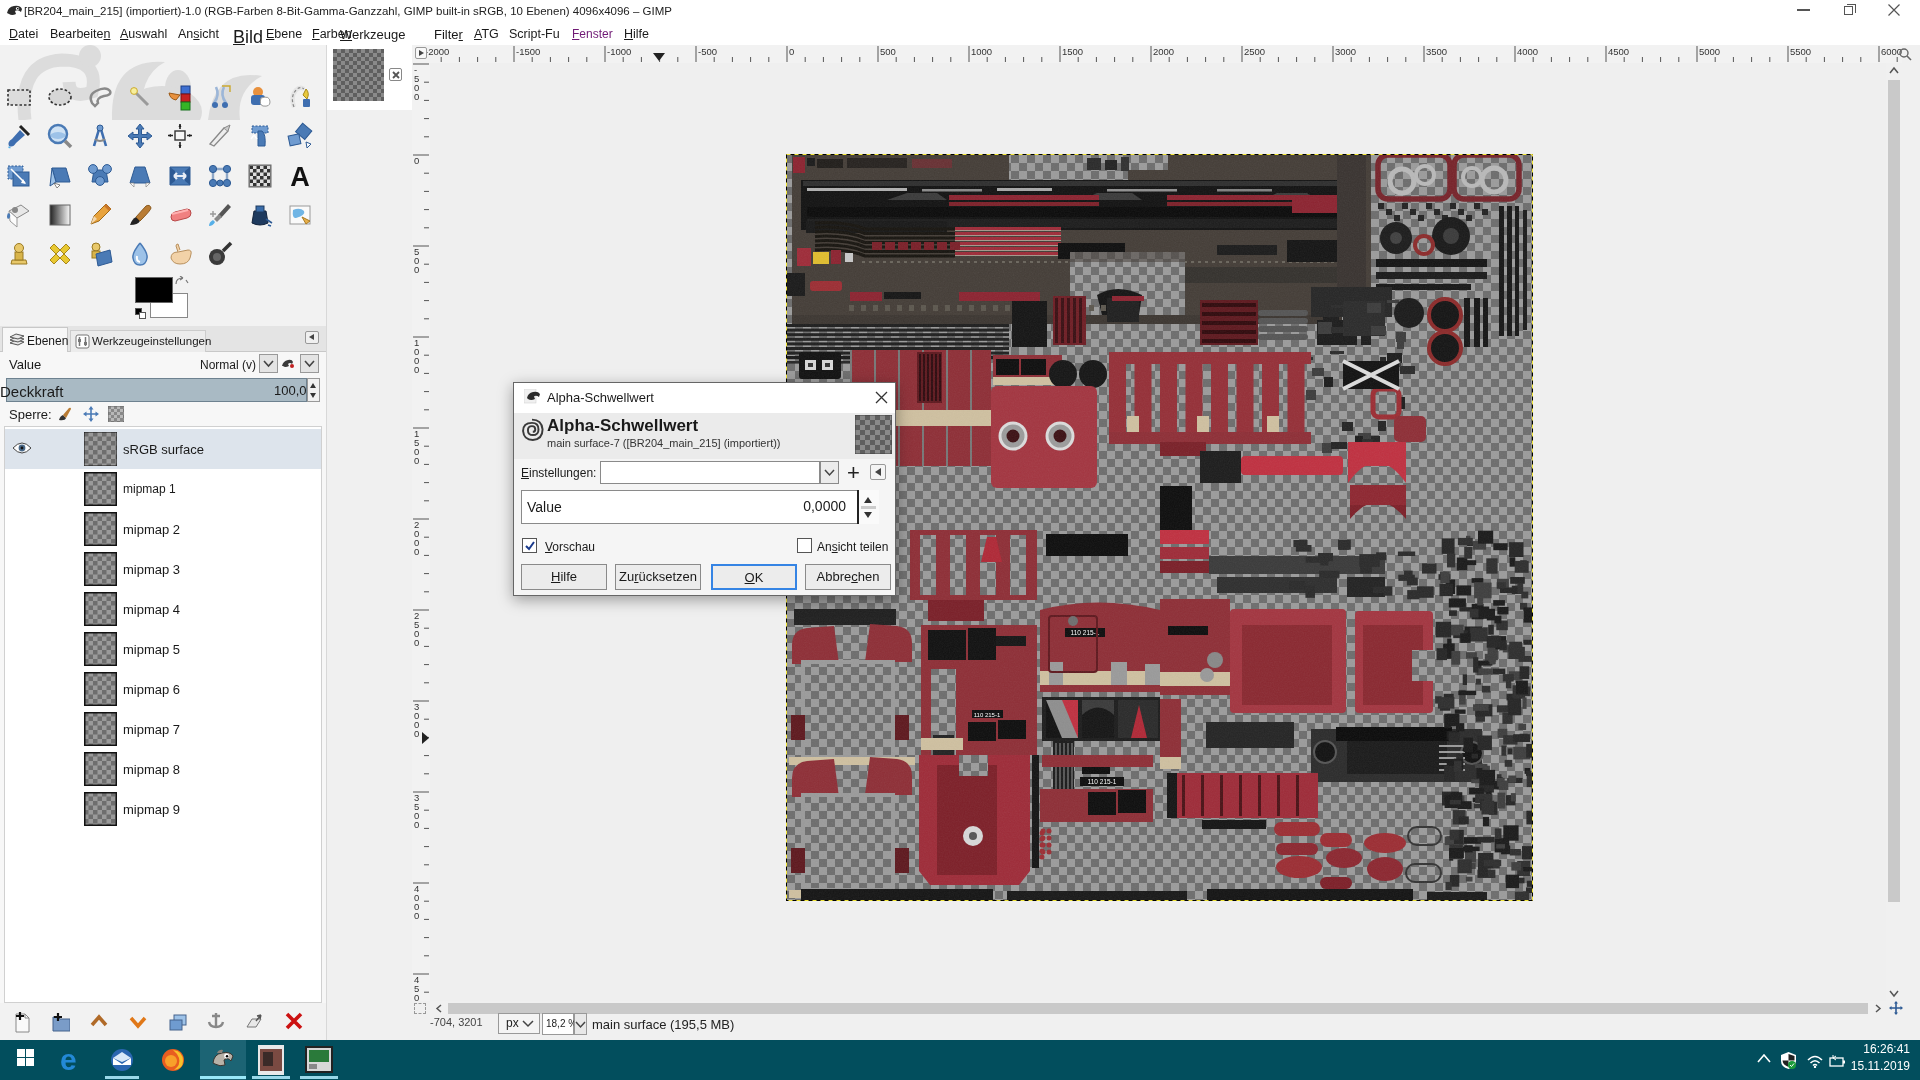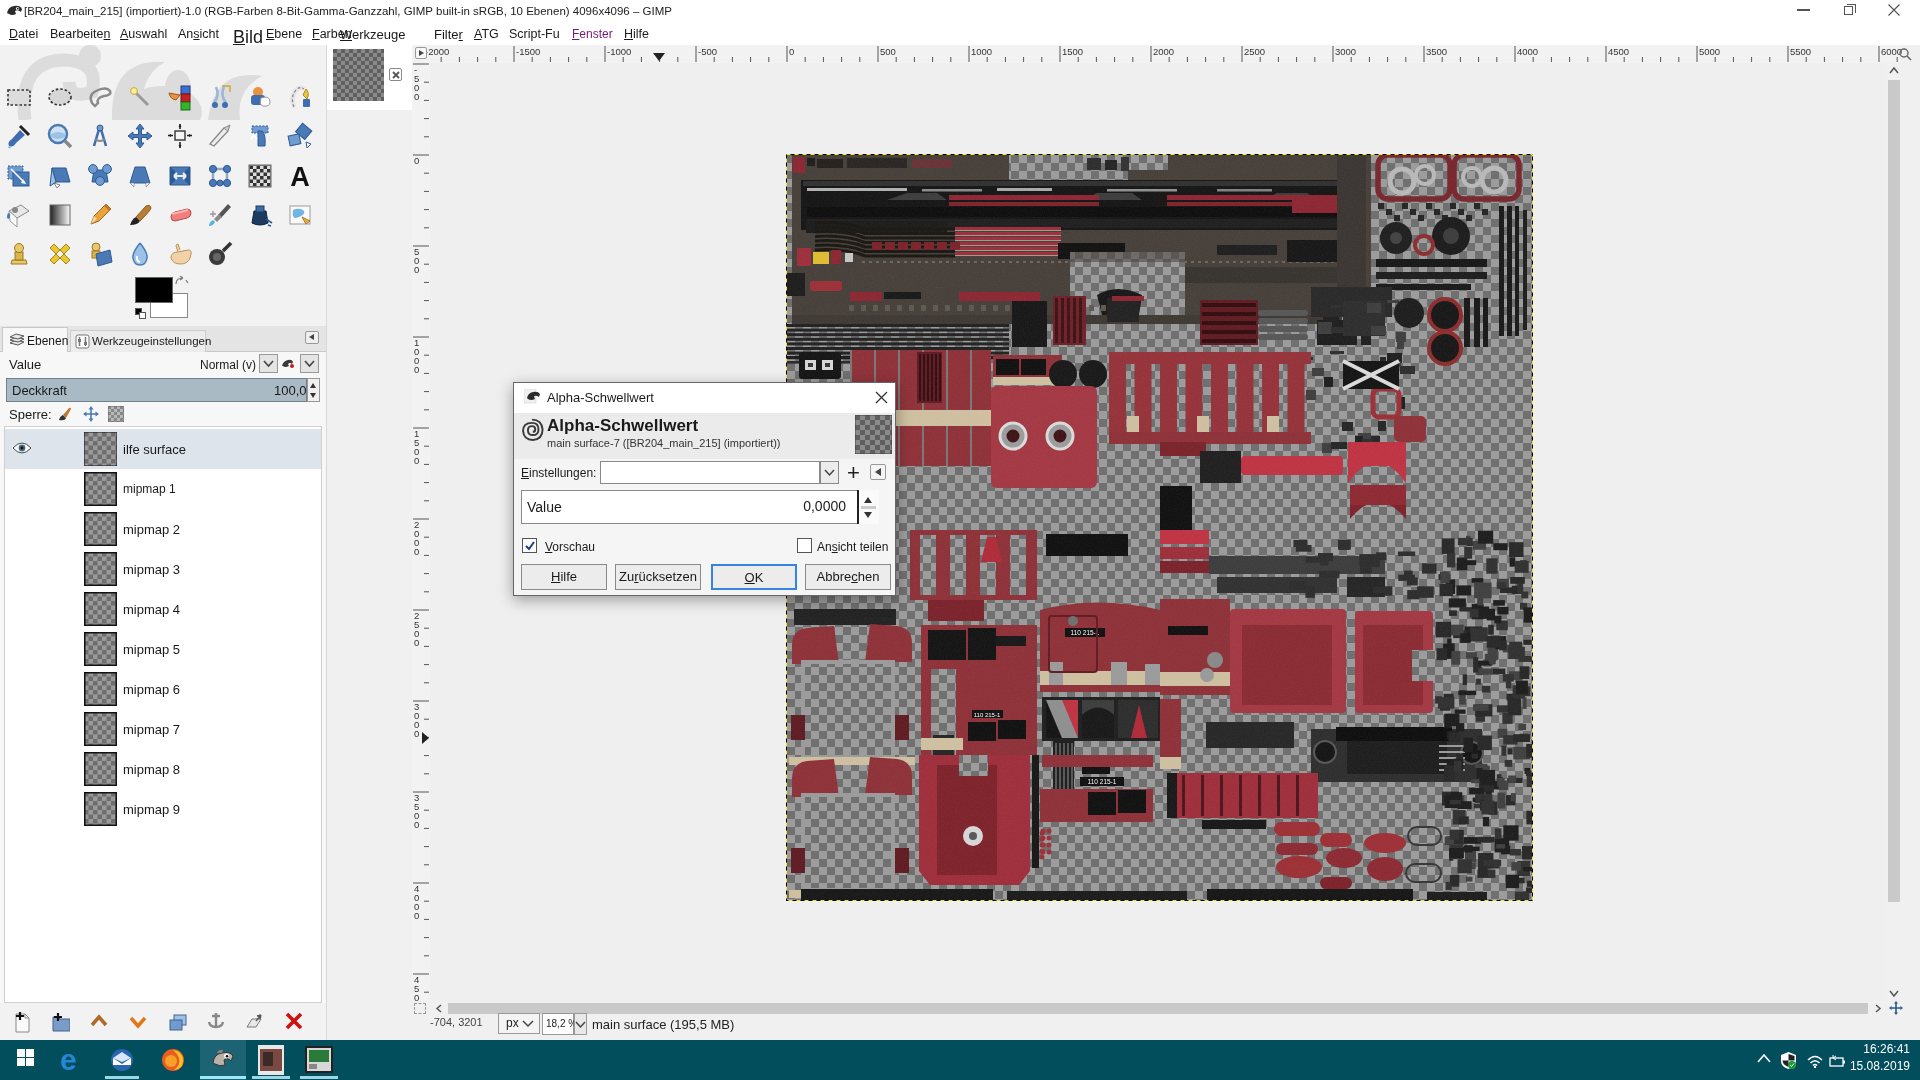--- a/index.html
+++ b/index.html
@@ -272,21 +272,21 @@
   </svg>
 <svg class="abs" style="left:281px;top:358px" width="13" height="11" viewBox="0 0 13 11">
     <path d="M1 8 Q2 3 7 2 Q11 1 12 4 L11 6 Q9 4 7 6 L8 8 Q4 10 2 8 Z" fill="#3a3a3a"></path>
     <circle cx="11" cy="8" r="2" fill="#c02020"></circle>
   </svg>
 <div class="abs" style="left:300px;top:354px;width:19px;height:19px;background:#e4e4e4;border:1px solid #999"></div>
 <svg class="abs" style="left:304px;top:360px" width="11" height="8" viewBox="0 0 11 8">
     <path d="M1 1 L5.5 6 L10 1" stroke="#444" stroke-width="1.6" fill="none"></path>
   </svg>
 <div class="abs" style="left:6px;top:378px;width:301px;height:24px;background:#a9bac4;border:1px solid #6e8290"></div>
-<div class="abs" style="left:12px;top:383px;font-size:13px;color:#1a1a1a">Deckkraft</div>
+<div class="abs" style="left:0;top:383px;font-size:15px;color:#1a1a1a">Deckkraft</div>
 <div class="abs" style="left:274px;top:383px;font-size:13px;color:#1a1a1a">100,0</div>
 <div class="abs" style="left:307px;top:378px;width:13px;height:24px;background:#f0f0f0;border:1px solid #999"></div>
 <div class="abs" style="left:310px;top:383px;width:0;height:0;border-bottom:5px solid #333;border-left:3.5px solid transparent;border-right:3.5px solid transparent"></div>
 <div class="abs" style="left:310px;top:393px;width:0;height:0;border-top:5px solid #333;border-left:3.5px solid transparent;border-right:3.5px solid transparent"></div>
 <div class="abs" style="left:9px;top:407px;font-size:13px;color:#1a1a1a">Sperre:</div>
 <svg class="abs" style="left:56px;top:405px" width="18" height="18" viewBox="0 0 18 18">
     <path d="M3 15 Q4 11 7 10 L10 13 Q9 16 3 15" fill="#333"></path>
     <path d="M7 10 L13 3 Q15 2 15 4 L10 13 Z" fill="#b97c34"></path>
   </svg>
 <svg class="abs" style="left:82px;top:405px" width="18" height="18" viewBox="0 0 18 18">
@@ -312,21 +312,21 @@
 <svg class="abs" style="left:84px;top:432px" width="33" height="34" viewBox="0 0 33 34">
     <defs>
       <pattern id="ct0" width="9" height="9" patternUnits="userSpaceOnUse">
         <rect width="9" height="9" fill="#9a9a9a"></rect>
         <rect width="4.5" height="4.5" fill="#6e6e6e"></rect>
         <rect x="4.5" y="4.5" width="4.5" height="4.5" fill="#6e6e6e"></rect>
       </pattern>
     </defs>
     <rect x="0" y="0" width="33" height="34" fill="url(#ct0)" stroke="#111" stroke-width="1"></rect>
   </svg>
-<div class="abs" style="left:123px;top:442px;font-size:13px;color:#1a1a1a">ilfe surface</div>
+<div class="abs" style="left:123px;top:442px;font-size:13px;color:#1a1a1a">sRGB surface</div>
 <svg class="abs" style="left:84px;top:472px" width="33" height="34" viewBox="0 0 33 34">
     <defs>
       <pattern id="ct1" width="9" height="9" patternUnits="userSpaceOnUse">
         <rect width="9" height="9" fill="#9a9a9a"></rect>
         <rect width="4.5" height="4.5" fill="#6e6e6e"></rect>
         <rect x="4.5" y="4.5" width="4.5" height="4.5" fill="#6e6e6e"></rect>
       </pattern>
     </defs>
     <rect x="0" y="0" width="33" height="34" fill="url(#ct1)" stroke="#111" stroke-width="3"></rect>
   </svg>
@@ -1447,12 +1447,12 @@
       <path d="M6 10.5 Q8 8.5 10 10.5" stroke-width="1.6"></path>
     </g>
     <circle cx="8" cy="12" r="1.2" fill="#fff"></circle>
   </svg>
 <svg class="abs" style="left:1829px;top:1055px" width="17" height="12" viewBox="0 0 17 12">
     <rect x="1" y="3" width="13" height="8" fill="none" stroke="#fff" stroke-width="1.3"></rect>
     <rect x="14" y="5.5" width="2" height="3" fill="#fff"></rect>
     <path d="M4 3 L4 0 M7 1 L4 3 L7 5" stroke="#fff" stroke-width="1" fill="none"></path>
   </svg>
 <div class="abs" style="left:1850px;top:1042px;width:60px;font-size:12px;color:#fff;text-align:right">16:26:41</div>
-<div class="abs" style="left:1840px;top:1059px;width:70px;font-size:12px;color:#fff;text-align:right">15.08.2019</div>
+<div class="abs" style="left:1840px;top:1059px;width:70px;font-size:12px;color:#fff;text-align:right">15.11.2019</div>
 </body></html>

